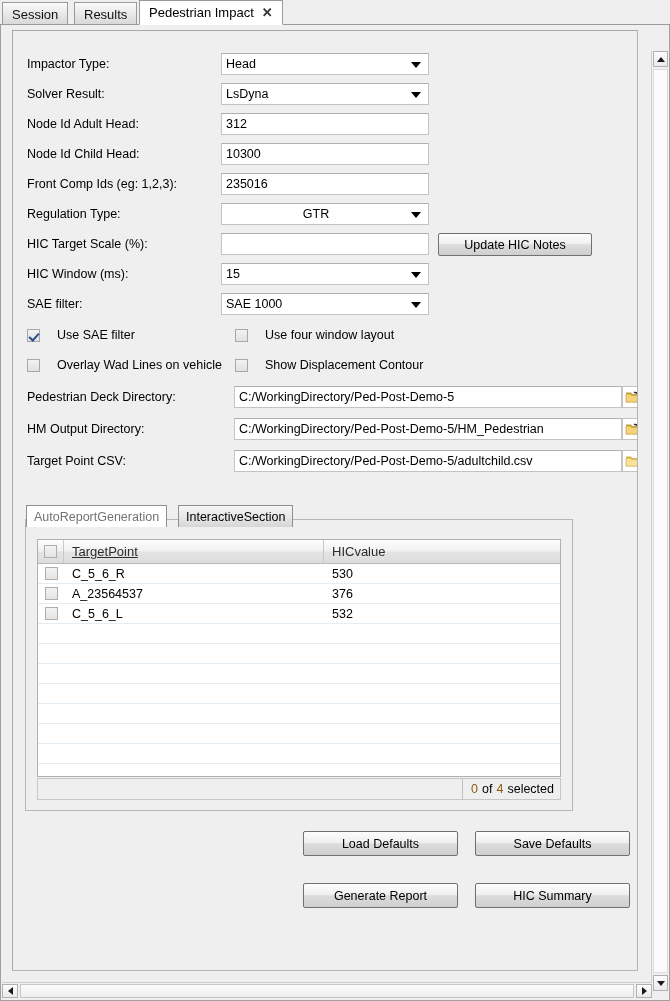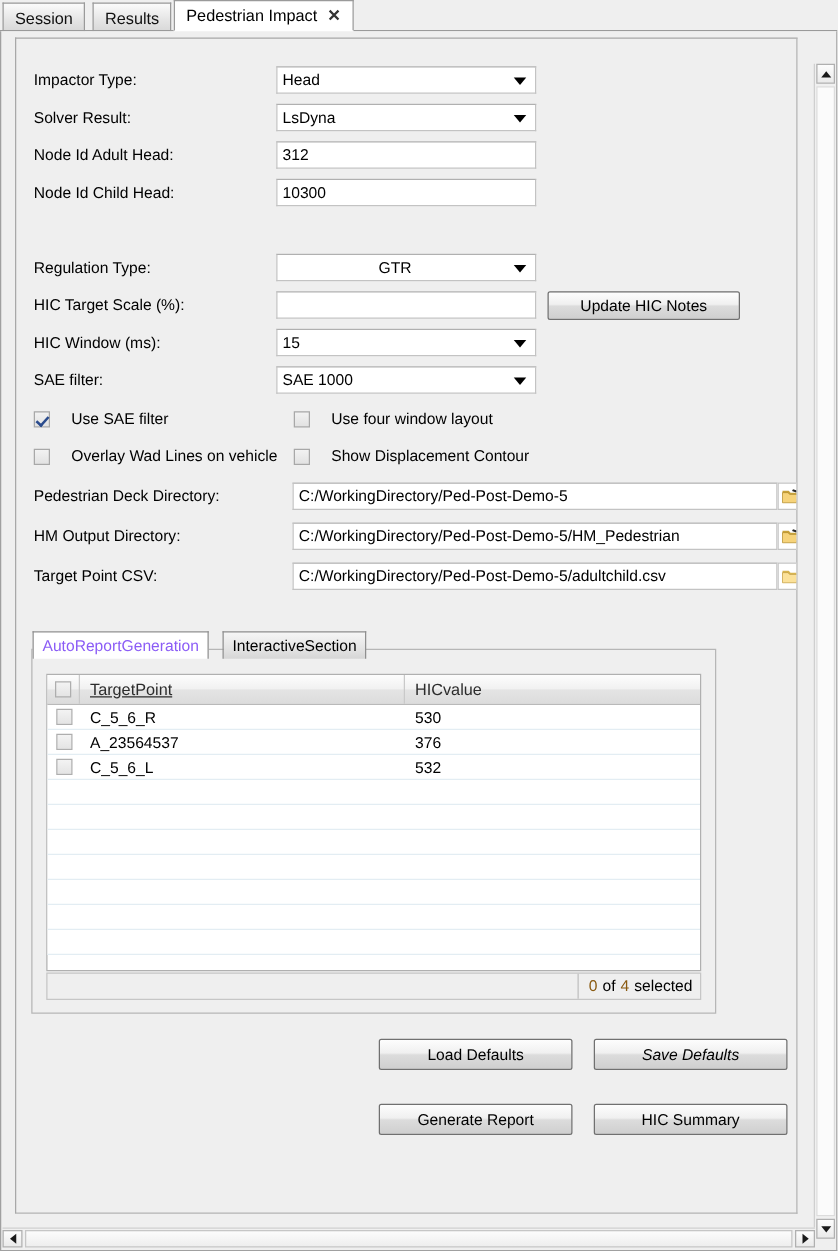--- a/index.html
+++ b/index.html
@@ -171,21 +171,21 @@
   }
   .itab {
     position: absolute; top: 0; height: 22px;
     display: flex; align-items: center;
     padding: 0 7px;
     border: 1px solid #8f8f8f;
     border-bottom: none;
     font-size: 12.5px;
     white-space: nowrap;
   }
-  .itab.active { background: #ffffff; color: #8b5cf6; z-index: 3; }
+  .itab.active { background: #ffffff; color: #737373; z-index: 3; }
   .itab.inactive {
     background: linear-gradient(to bottom, #f6f6f6 0%, #e4e4e4 60%, #d6d6d6 100%);
   }
 
   
   #tablewrap {
     position: absolute; left: 11px; top: 19px;
     width: 524px; height: 238px;
     background: #ffffff;
     border: 1px solid #b0b0b0;
@@ -321,20 +321,26 @@
         </div>
       </div>
 
       <div class="frow" style="top:110px;">
         <div class="flabel">Node Id Child Head:</div>
         <div class="fctl">
           <div class="txtbox">10300</div>
         </div>
       </div>
 
+      <div class="frow" style="top:140px;">
+        <div class="flabel">Front Comp Ids (eg: 1,2,3):</div>
+        <div class="fctl">
+          <div class="txtbox">235016</div>
+        </div>
+      </div>
 
       <div class="frow" style="top:170px;text-align:center;">
         <div class="flabel">Regulation Type:</div>
         <div class="fctl">
           <div class="combo">
             <span>GTR</span>
             <span class="arrow"></span>
           </div>
         </div>
       </div>
@@ -483,21 +489,21 @@
             <span>of</span>
             <span class="num">4</span>
             <span>selected</span>
           </div>
         </div>
       </div>
 
       <div class="btn bigbtn" style="left:290px;top:800px;">
         <span>Load Defaults</span>
       </div>
-      <div class="btn bigbtn" style="left:462px;top:800px;font-style:italic;">
+      <div class="btn bigbtn" style="left:462px;top:800px;">
         <span>Save Defaults</span>
       </div>
       <div class="btn bigbtn" style="left:290px;top:852px;">
         <span>Generate Report</span>
       </div>
       <div class="btn bigbtn" style="left:462px;top:852px;">
         <span>HIC Summary</span>
       </div>
 
     </div>

